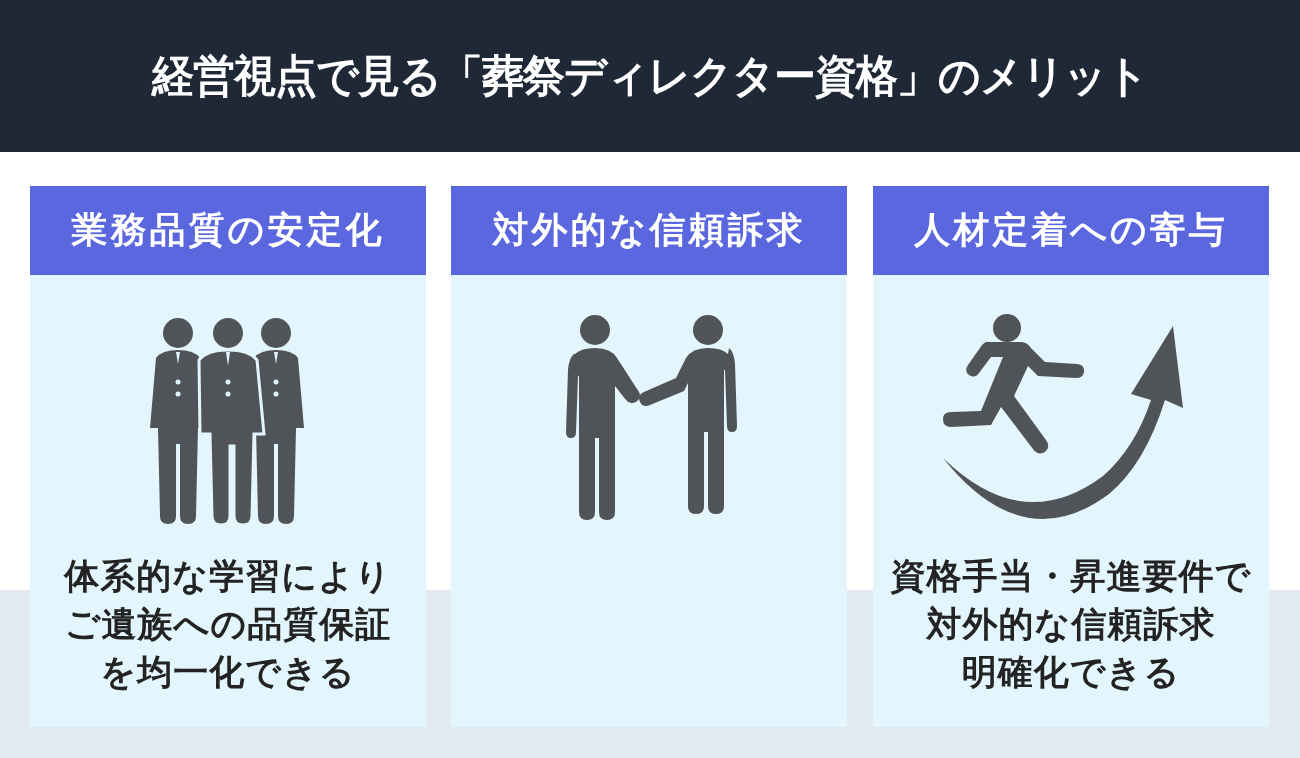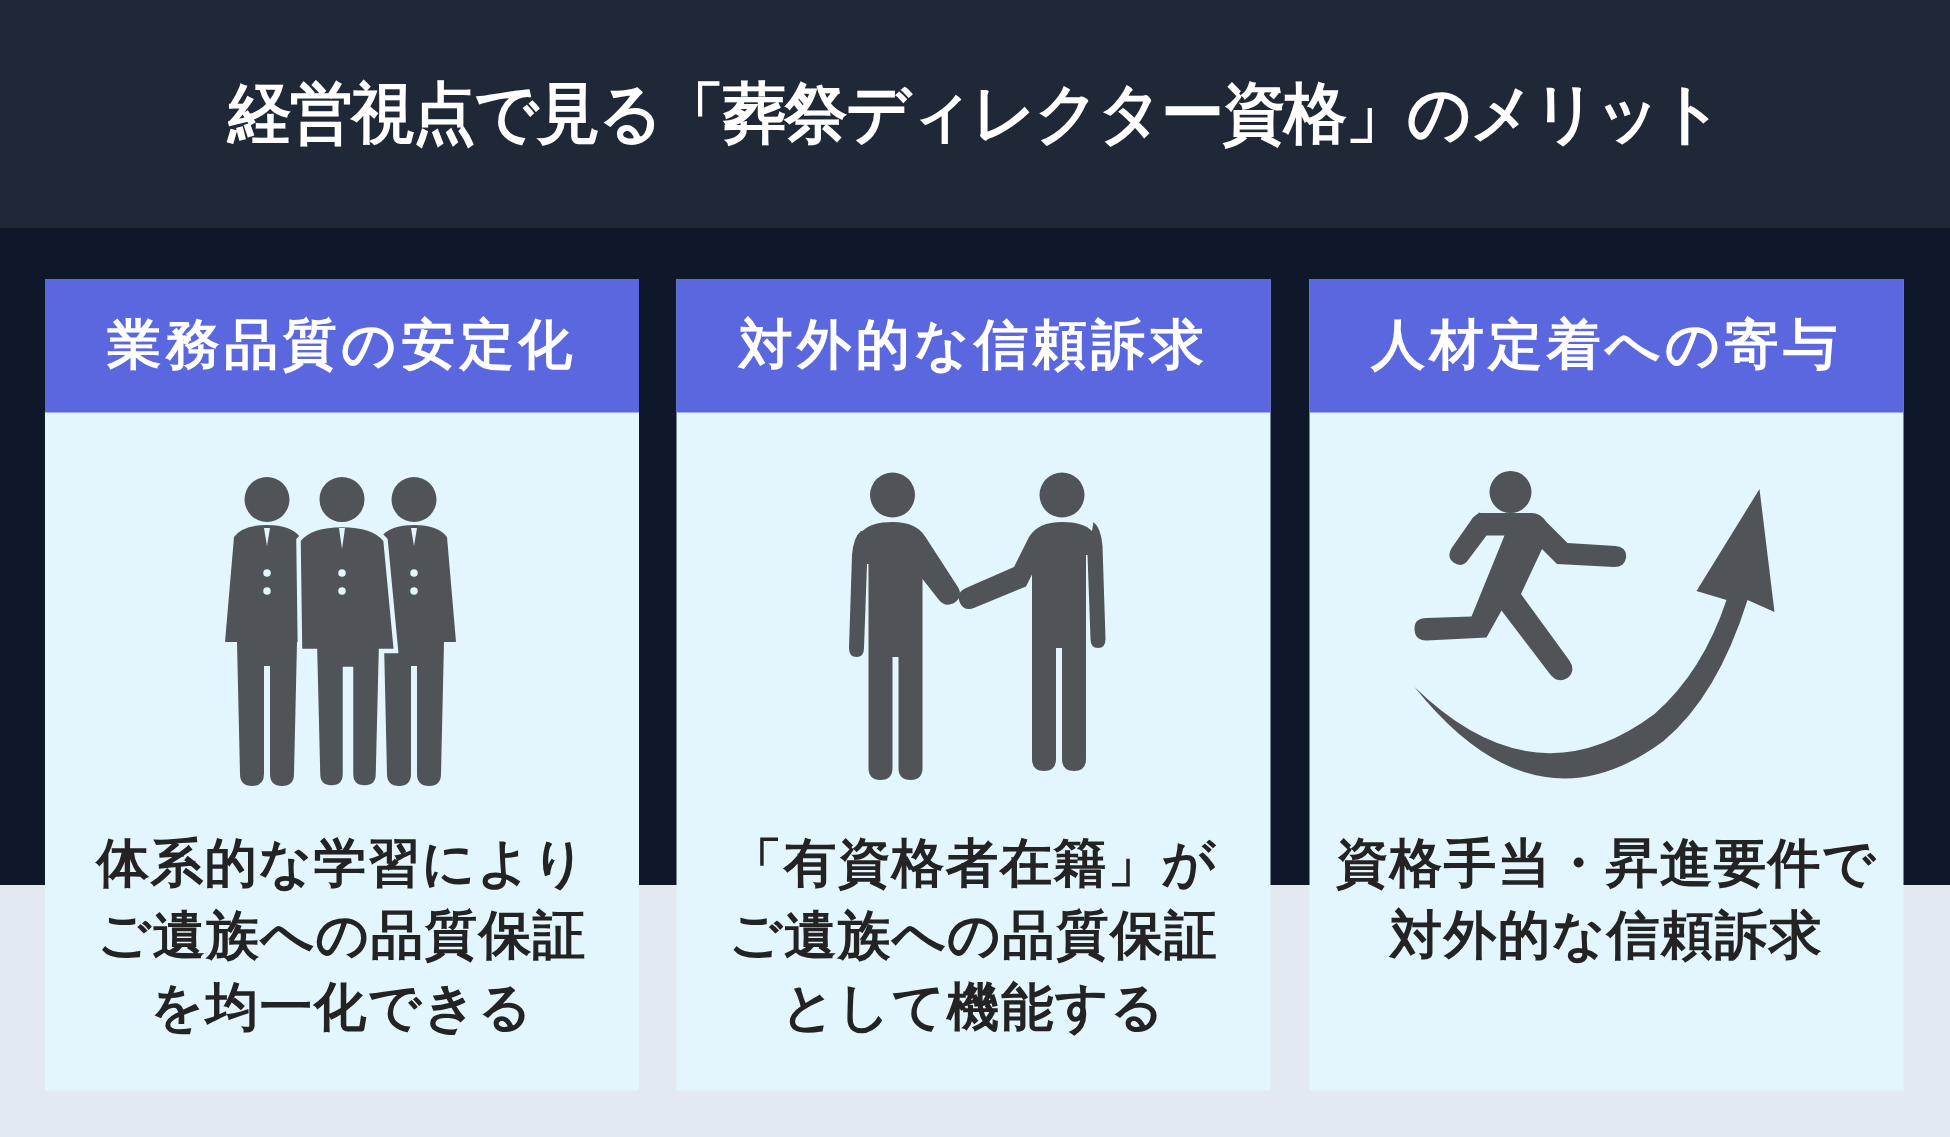--- a/index.html
+++ b/index.html
@@ -1,21 +1,21 @@
 <!DOCTYPE html>
 <html><head>
   <meta charset="utf-8">
   <style>
     * { box-sizing: border-box; margin: 0; padding: 0; }
     html, body {
       width: 1300px; height: 758px; overflow: hidden;
       background: #E3E9F0;
       font-family: "DejaVu Sans", "Liberation Sans", sans-serif;
     }
-    .page { position: relative; width: 1300px; height: 590px; background: #0f172a; }
+    .page { position: relative; width: 1300px; height: 590px; background: #ffffff; }
     .banner {
       position: absolute; left: 0; top: 0; width: 1300px; height: 152px;
       background: #1F2837;
       display: flex; align-items: center; justify-content: center;
     }
     .banner-title {
       color: #FFFFFF;
       font-weight: bold;
       font-size: 42px;
       letter-spacing: -1px;
@@ -106,41 +106,37 @@
         <g fill="#505357">
 
           <circle cx="144" cy="34" r="15"></circle>
           <path d="M124 58 q6 -6 20 -6 q16 0 22 10 l22 34 q3 6 -3 10 q-6 3 -10 -2 l-11 -14 l0 126 q0 8 -8 8 q-8 0 -8 -8 l0 -74 h-4 l0 74 q0 8 -8 8 q-8 0 -8 -8 l0 -136 l-1 0 l-2 56 q0 6 -5 6 q-5 0 -5 -6 l2 -62 q1 -12 6 -16 z"></path>
 
           <circle cx="257" cy="34" r="15"></circle>
           <path d="M277 58 q-6 -6 -20 -6 q-16 0 -22 10 l-10 20 l-32 14 q-7 3 -4 10 q3 6 10 3 l34 -14 l4 -8 l0 123 q0 8 8 8 q8 0 8 -8 l0 -74 h4 l0 74 q0 8 8 8 q8 0 8 -8 l0 -136 l1 0 l2 56 q0 6 5 6 q5 0 5 -6 l-2 -62 q-1 -12 -6 -16 z"></path>
         </g>
       </svg>
     </div>
-    <div class="card-text">
-      <div>「有資格者在籍」が</div>
-      <div>ご遺族への品質保証</div>
-      <div>として機能する</div>
-    </div>
   </div>
 
   <div class="card" style="left:873px;">
     <div class="card-header">
       <span class="card-title">人材定着への寄与</span>
     </div>
     <div class="card-icon">
       <svg viewBox="0 0 396 230" xmlns="http://www.w3.org/2000/svg">
         <g fill="#505357">
 
           <circle cx="134" cy="32" r="14"></circle>
           <path d="M112 46 l36 0 q6 0 10 6 l14 14 l32 2 q8 1 7 8 q-1 6 -8 6 l-38 -2 l-10 -10 l-14 30 l32 44 q5 7 -1 12 q-7 4 -12 -3 l-32 -42 l-10 18 l-40 2 q-8 0 -8 -8 q0 -7 8 -7 l30 -1 l22 -54 l-12 0 l-12 16 q-4 6 -10 2 q-5 -4 -1 -10 l14 -20 q4 -4 8 -4 z"></path>
 
           <path d="M70 162 Q150 240 230 180 Q262 152 278 104 L258 98 L300 30 L310 112 L292 104 Q272 168 236 198 Q150 262 70 162 Z"></path>
         </g>
       </svg>
     </div>
     <div class="card-text">
       <div>資格手当・昇進要件で</div>
       <div>対外的な信頼訴求</div>
+      <div>明確化できる</div>
     </div>
   </div>
 
 </div>
 
 </body></html>

